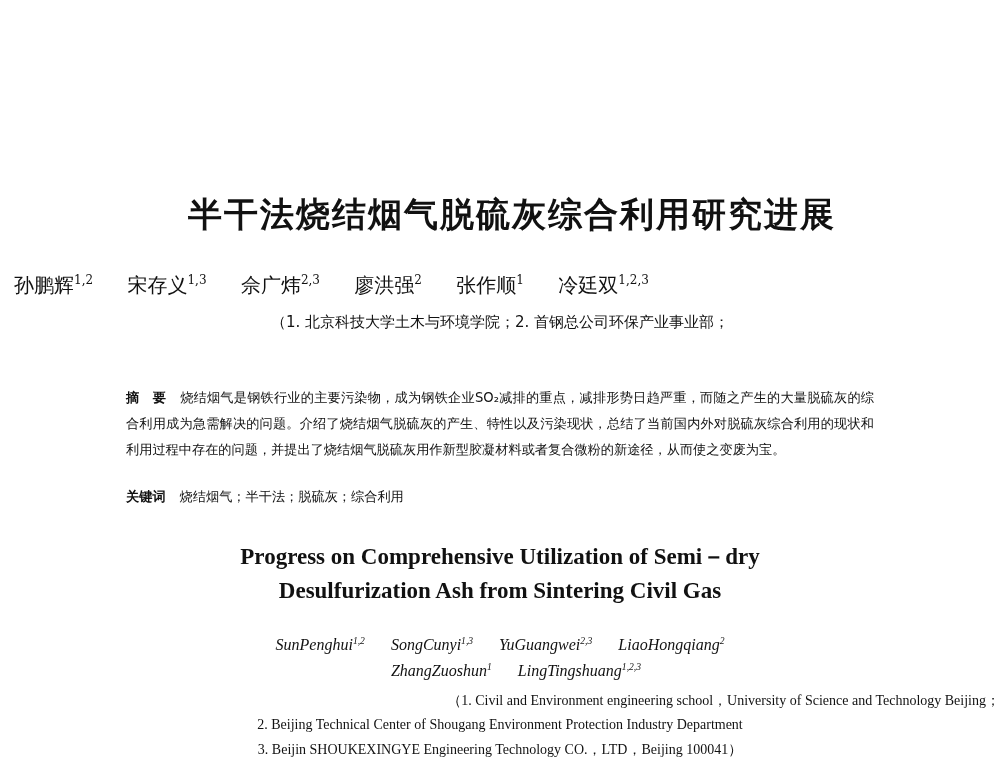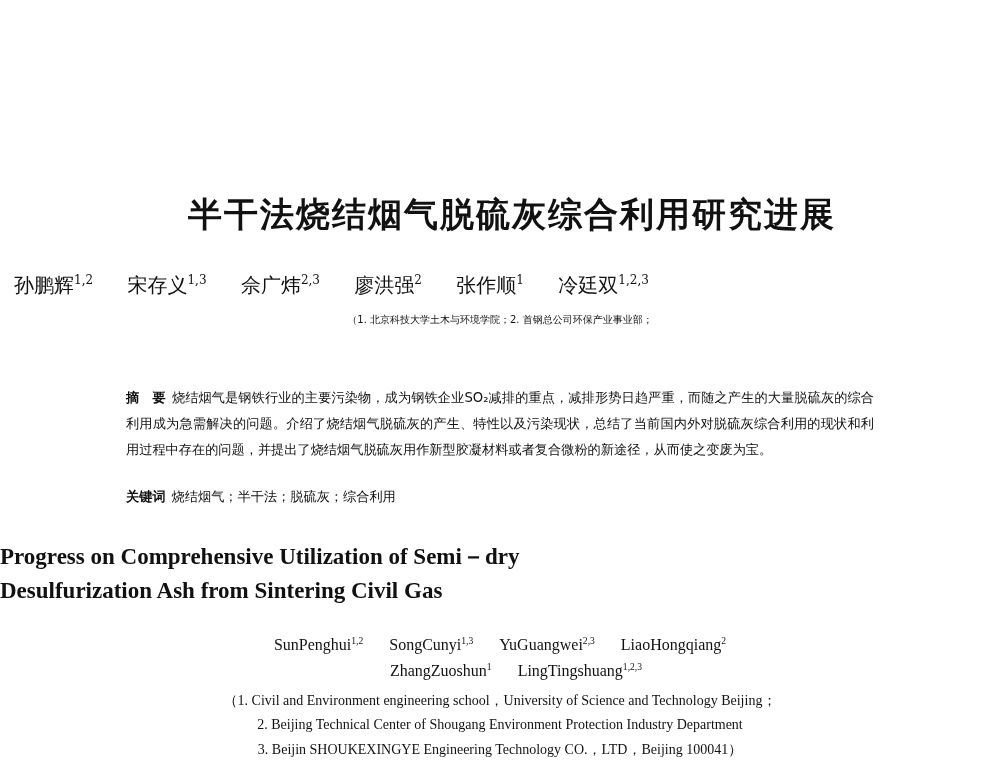--- a/index.html
+++ b/index.html
@@ -10,38 +10,38 @@
       font-family: "DejaVu Sans", sans-serif; font-weight: bold; font-size: 34px; letter-spacing: 2px;
     }
     .cn-authors {
       position: absolute; left: 0; width: 1000px; top: 272px; text-align: left;
       font-family: "DejaVu Serif", serif; font-size: 20px;
     }
     .cn-authors .author { margin: 0 14px; }
     sup { font-size: 60%; vertical-align: super; line-height: 0; }
     .cn-aff {
       position: absolute; left: 0; width: 1000px; text-align: center;
-      font-family: "DejaVu Sans", sans-serif; font-size: 10px;
+      font-family: "DejaVu Sans", sans-serif; font-size: 15px;
     }
     .abstract {
       position: absolute; left: 126px; width: 748px; top: 385px;
       font-family: "DejaVu Sans", sans-serif; font-size: 13.2px; line-height: 26px;
       text-align: justify; text-justify: inter-character;
     }
-    .label-bold { font-weight: bold; margin-right: 6px; }
+    .label-bold { font-weight: bold; margin-right: 14px; }
     .kw { position: absolute; left: 126px; top: 488px; font-family: "DejaVu Sans", sans-serif; font-size: 13.2px; }
     .en-title {
-      position: absolute; left: 0; width: 1000px; top: 540px; text-align: left;
+      position: absolute; left: 0; width: 1000px; top: 540px; text-align: center;
       font-family: "Liberation Serif", serif; font-weight: bold; font-size: 23px; line-height: 34px;
     }
     .en-authors {
       position: absolute; left: 0; width: 1000px; text-align: center;
       font-family: "Liberation Serif", serif; font-size: 16px;
     }
-    .en-authors .author { margin: 16px 11px; }
+    .en-authors .author { margin: 16px 11px; font-style: italic; }
     .en-aff {
       position: absolute; left: 0; width: 1000px; text-align: center;
       font-family: "Liberation Serif", serif; font-size: 14px;
     }
   </style>
 </head>
 <body>
 
 <div class="page">
 
@@ -75,17 +75,17 @@
     <span class="author"><span>SunPenghui</span><sup>1,2</sup></span>
     <span class="author"><span>SongCunyi</span><sup>1,3</sup></span>
     <span class="author"><span>YuGuangwei</span><sup>2,3</sup></span>
     <span class="author"><span>LiaoHongqiang</span><sup>2</sup></span>
   </div>
   <div class="en-authors" style="top:662px;padding-left:16px;">
     <span class="author"><span>ZhangZuoshun</span><sup>1</sup></span>
     <span class="author"><span>LingTingshuang</span><sup>1,2,3</sup></span>
   </div>
 
-  <div class="en-aff" style="top:692px;">（1. Civil and Environment engineering school，University of Science and Technology Beijing；</div>
+  <div class="en-aff" style="top:692px;text-align:right;">（1. Civil and Environment engineering school，University of Science and Technology Beijing；</div>
   <div class="en-aff" style="top:717px;">2. Beijing Technical Center of Shougang Environment Protection Industry Department</div>
   <div class="en-aff" style="top:741px;">3. Beijin SHOUKEXINGYE Engineering Technology CO.，LTD，Beijing 100041）</div>
 
 </div>
 
 </body></html>

